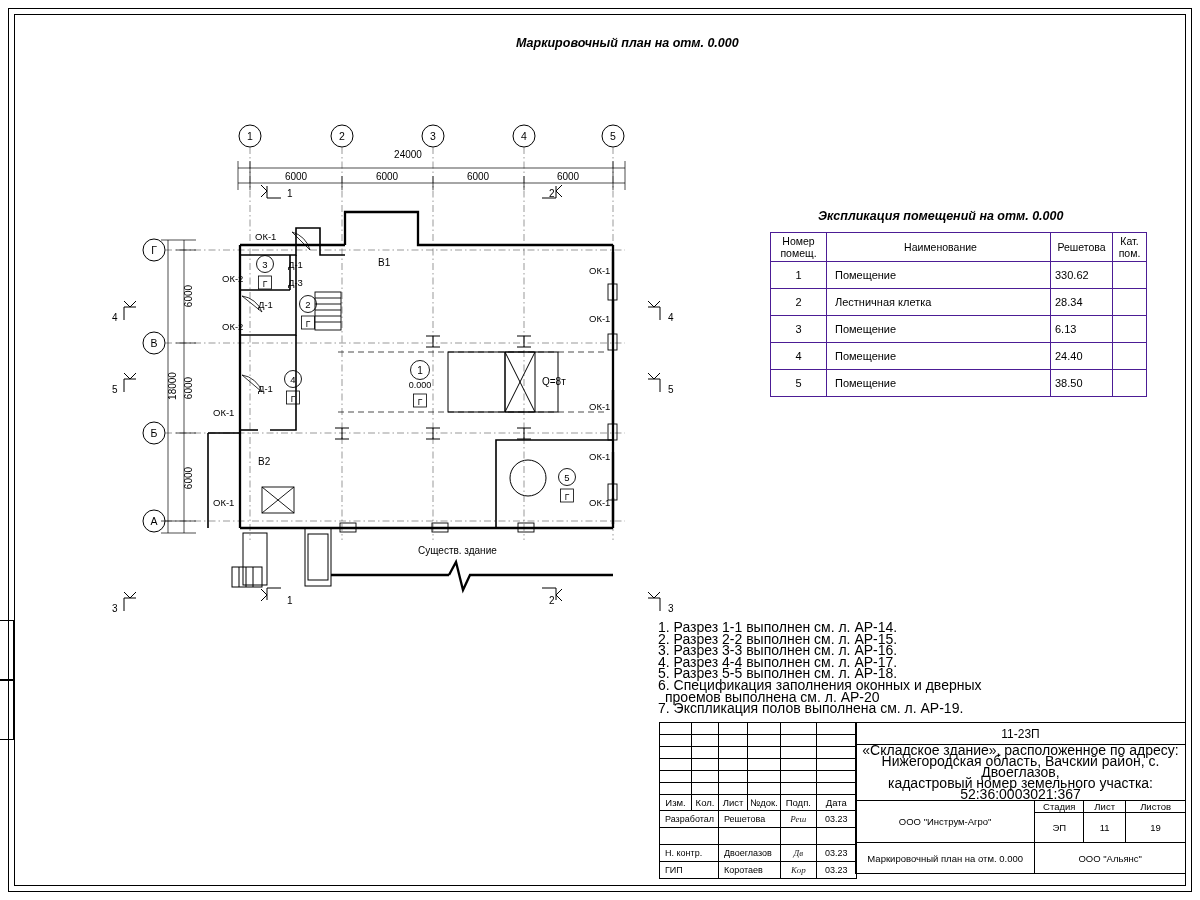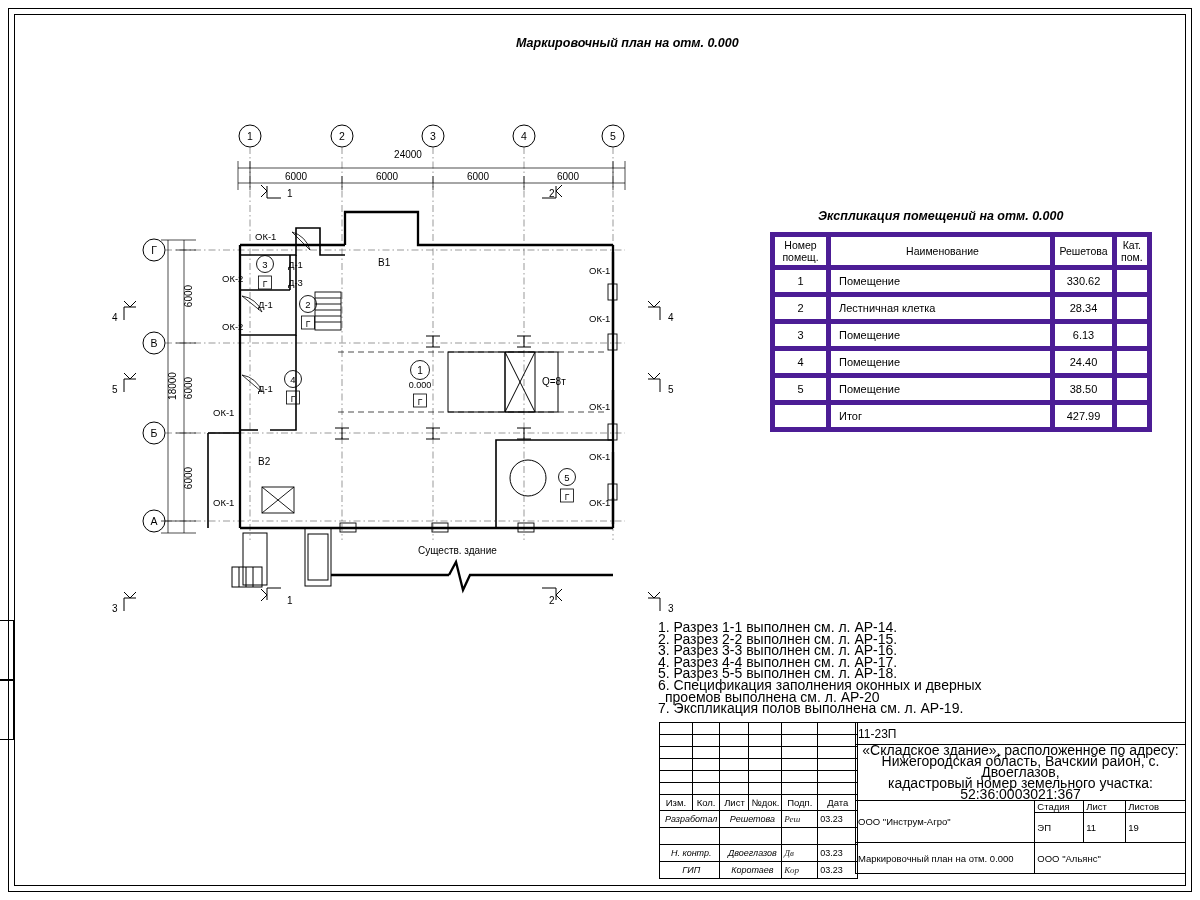--- a/index.html
+++ b/index.html
@@ -21,25 +21,25 @@
   .title-expl {
     position:absolute; left:818px; top:209px; font-size:12.5px; font-style:italic; font-weight:bold;
     white-space:nowrap;
   }
 
   
   .expl-table {
     position:absolute; left:770px; top:232px; border-collapse:collapse;
     font-size:11px;
   }
-  .expl-table th, .expl-table td { border:5px solid #4c1d95; padding:2px 4px; font-weight:normal; }
+  .expl-table th, .expl-table td { border:1px solid #4c1d95; padding:2px 4px; font-weight:normal; }
   .expl-table th { text-align:center; font-size:10.5px; line-height:1.15; }
   .c-num  { width:56px; text-align:center; }
   .c-name { width:224px; text-align:left; padding-left:8px !important; }
-  .c-area { width:62px; text-align:center; }
+  .c-area { width:62px; }
   .c-cat  { width:34px; }
   .expl-table td { height:27px; }
 
   
   .plan { position:absolute; left:0; top:0; width:1200px; height:900px; pointer-events:none; }
 
   .note-block {
     position:absolute; left:658px; top:622px; font-size:14px; line-height:11.6px; white-space:nowrap;
   }
 
@@ -48,22 +48,22 @@
   .stamp table { border-collapse:collapse; font-size:9.5px; }
   .stamp td { border:1px solid #000; padding:0 2px; vertical-align:middle; }
 
   .g-left { position:absolute; left:0; top:0;border-radius:14px; }
   .g-left td { height:10px; }
   .g-left .hdr td { height:16px; text-align:center; font-size:9.5px; }
   .g-left .row td { height:17px; font-size:9px; }
 
   .g-right { position:absolute; left:196px; top:0; }
 
-  .ctr { }
-  .lft { text-align:center; padding-left:5px !important;font-style:italic; }
+  .ctr { text-align:center; }
+  .lft { text-align:left; padding-left:5px !important; }
   .obj { font-size:14px; line-height:11px; text-align:center; }
   .big { font-size:12px; }
   .sig { font-family:"Liberation Serif", serif; font-style:italic; font-size:11px; color:#1a1a1a; }
 </style>
 </head>
 <body>
 
 <div class="sheet-border"></div>
 <div class="sheet-inner"></div>
 <div class="left-stub1"></div>
@@ -397,26 +397,20 @@
       <td class="c-name">Помещение</td>
       <td class="c-area">24.40</td>
       <td class="c-cat"></td>
     </tr>
     <tr>
       <td class="c-num">5</td>
       <td class="c-name">Помещение</td>
       <td class="c-area">38.50</td>
       <td class="c-cat"></td>
     </tr>
-    <tr>
-      <td class="c-num"></td>
-      <td class="c-name">Итог</td>
-      <td class="c-area">427.99</td>
-      <td class="c-cat"></td>
-    </tr>
   </tbody>
 </table>
 
 <div class="note-block">
   <div>1. Разрез 1-1 выполнен см. л. АР-14.</div>
   <div>2. Разрез 2-2 выполнен см. л. АР-15.</div>
   <div>3. Разрез 3-3 выполнен см. л. АР-16.</div>
   <div>4. Разрез 4-4 выполнен см. л. АР-17.</div>
   <div>5. Разрез 5-5 выполнен см. л. АР-18.</div>
   <div>6. Спецификация заполнения оконных и дверных</div>

